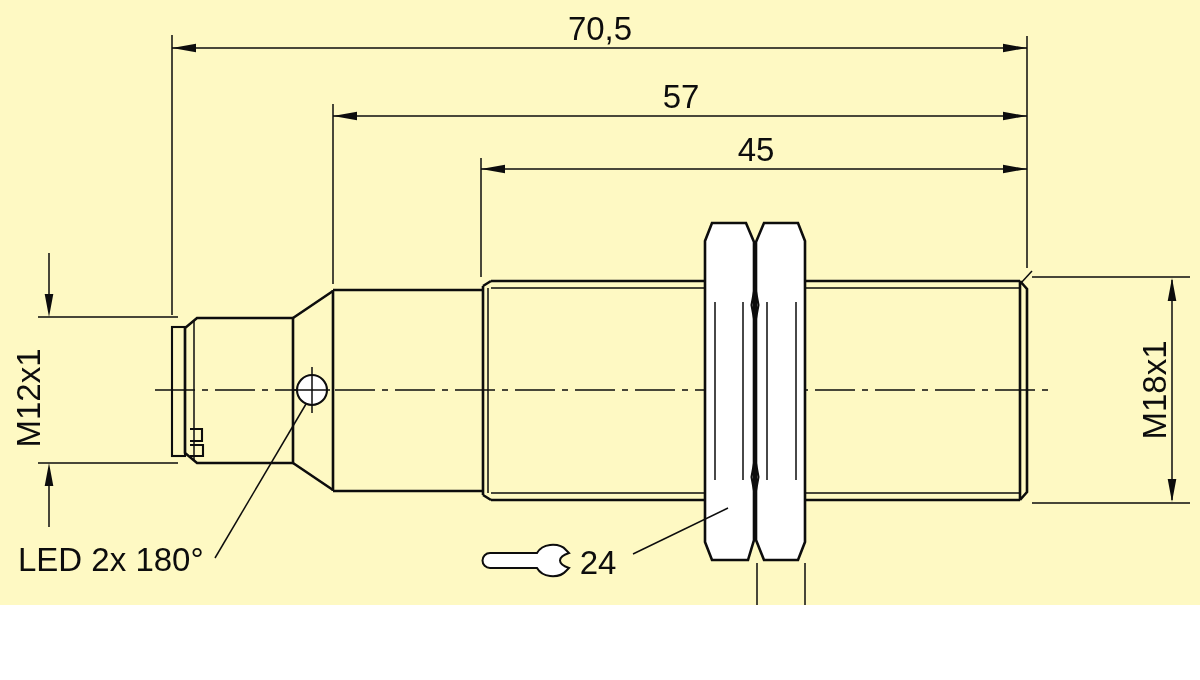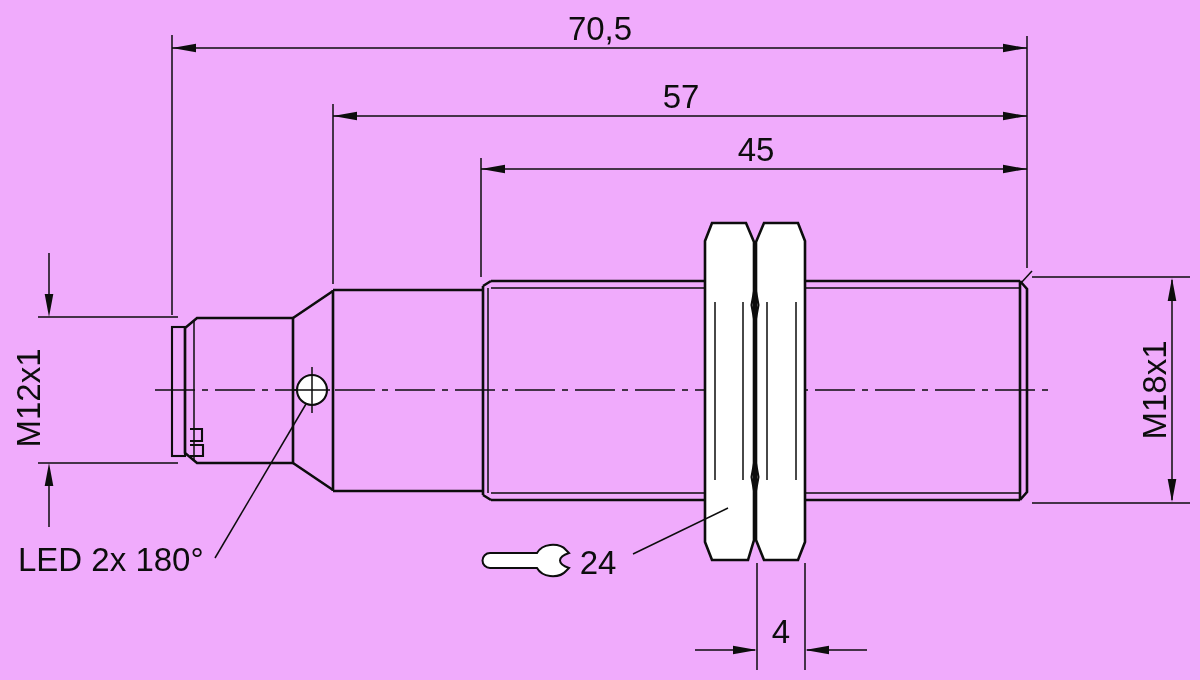--- a/index.html
+++ b/index.html
@@ -1,16 +1,16 @@
 <!DOCTYPE html>
 <html><head>
 <meta charset="utf-8">
 <style>
   html,body{margin:0;padding:0;background:#ffffff;}
-  .canvas{position:relative;width:1200px;height:680px;background:#f0abfc;overflow:hidden;}
+  .canvas{position:relative;width:1200px;height:605px;background:#fef9c3;overflow:hidden;}
   svg{display:block;}
   .outline{stroke:#0d0d0d;stroke-width:2.6;fill:none;}
   .outline-med{stroke:#0d0d0d;stroke-width:2.1;fill:none;}
   .thin{stroke:#0d0d0d;stroke-width:1.5;fill:none;}
   .dimline{stroke:#0d0d0d;stroke-width:1.5;fill:none;}
   .arrow{fill:#0d0d0d;stroke:none;}
   .centerline{stroke:#0d0d0d;stroke-width:1.5;fill:none;stroke-dasharray:40 7 6 7;}
   text{font-family:"Liberation Sans","DejaVu Sans",sans-serif;font-size:33px;fill:#0d0d0d;}
   .whitefill{fill:#ffffff;}
 </style>

